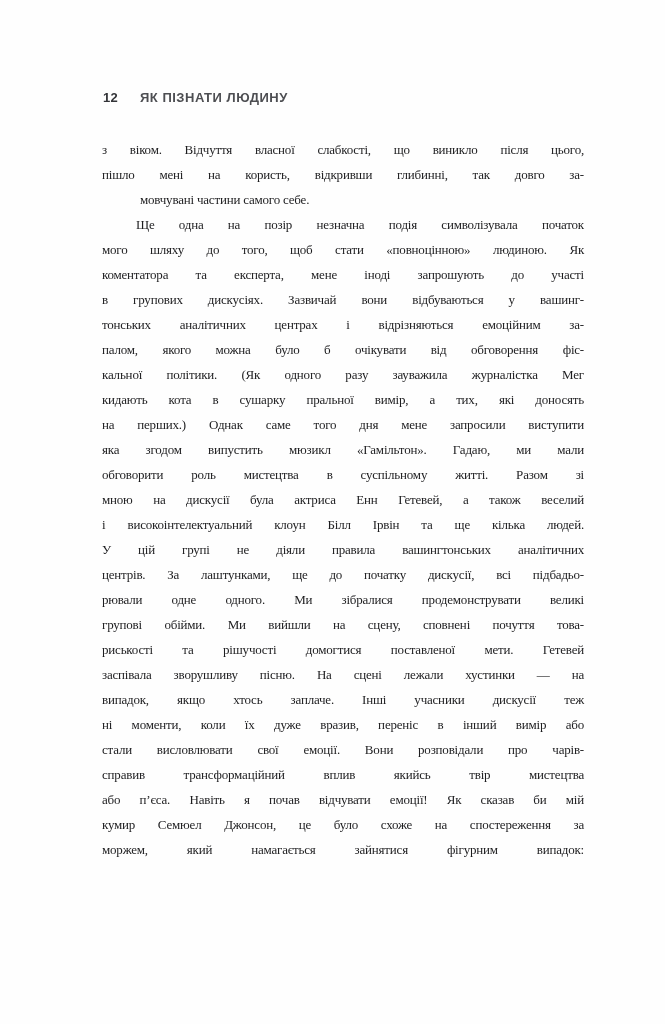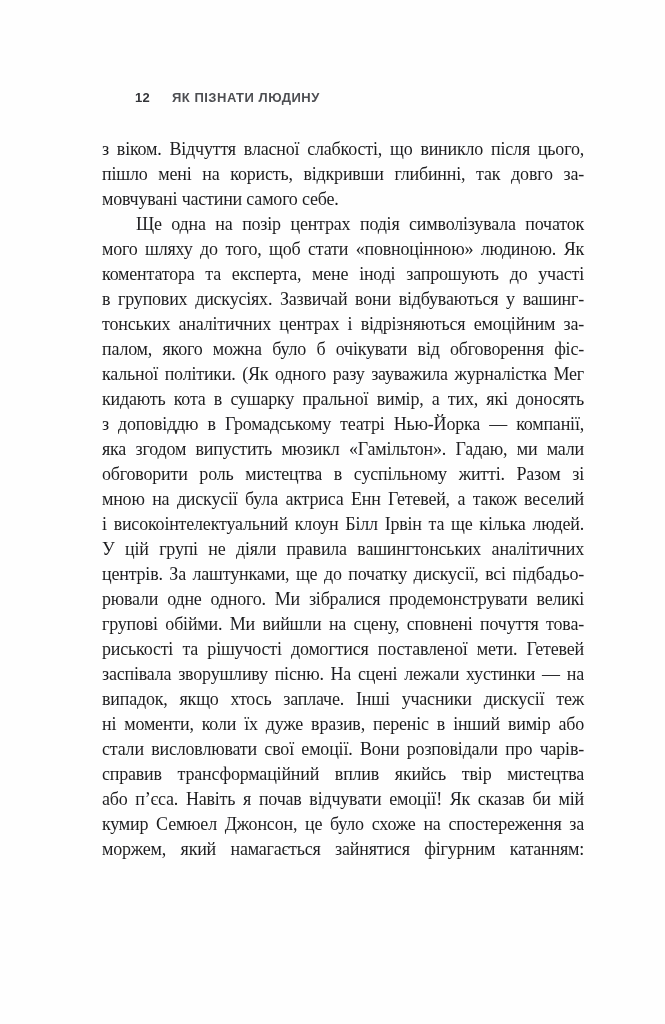--- a/index.html
+++ b/index.html
@@ -20,89 +20,89 @@
   }
   .running-header {
     position: absolute;
     left: 103px;
     top: 90px;
     display: flex;
     align-items: baseline;
     font-family: "Liberation Sans", sans-serif;
     font-size: 13px;
     line-height: 16px;
-    margin-left: 32px;
   }
   .pagenum {
     font-weight: 700;
     color: #333438;
     width: 37px;
     letter-spacing: 0.3px;
   }
   .runtitle {
     color: #4d4e52;
     letter-spacing: 0.5px;
     font-weight: 700;
   }
   .text-block {
     position: absolute;
     left: 102px;
     top: 137px;
     width: 482px;
     font-family: "Liberation Serif", serif;
-    font-size: 18px;
+    font-size: 13px;
     letter-spacing: -0.2px;
     line-height: 25px;
     color: #1d1d1f;
   }
   .line {
     height: 25px;
     text-align: justify;
     text-align-last: justify;
     white-space: nowrap;
   }
   .line.end {
     text-align-last: left;
+    margin-left: 38px;
   }
   .line.indent {
     padding-left: 34px;
   }
 </style>
 </head>
 <body>
 
 <div class="page">
   <header class="running-header">
     <span class="pagenum">12</span>
     <span class="runtitle">ЯК ПІЗНАТИ ЛЮДИНУ</span>
   </header>
   <main class="text-block">
       <div class="line">з віком. Відчуття власної слабкості, що виникло після цього,</div>
       <div class="line">пішло мені на користь, відкривши глибинні, так довго за-</div>
       <div class="line end">мовчувані частини самого себе.</div>
-      <div class="line indent">Ще одна на позір центрах подія символізувала початок</div>
+      <div class="line indent">Ще одна на позір незначна подія символізувала початок</div>
       <div class="line">мого шляху до того, щоб стати «повноцінною» людиною. Як</div>
       <div class="line">коментатора та експерта, мене іноді запрошують до участі</div>
       <div class="line">в групових дискусіях. Зазвичай вони відбуваються у вашинг-</div>
       <div class="line">тонських аналітичних центрах і відрізняються емоційним за-</div>
       <div class="line">палом, якого можна було б очікувати від обговорення фіс-</div>
       <div class="line">кальної політики. (Як одного разу зауважила журналістка Мег</div>
       <div class="line">кидають кота в сушарку пральної вимір, а тих, які доносять</div>
-      <div class="line">з доповіддю в Громадському театрі Нью-Йорка — компанії,</div>
+      <div class="line">на перших.) Однак саме того дня мене запросили виступити</div>
       <div class="line">яка згодом випустить мюзикл «Гамільтон». Гадаю, ми мали</div>
       <div class="line">обговорити роль мистецтва в суспільному житті. Разом зі</div>
       <div class="line">мною на дискусії була актриса Енн Гетевей, а також веселий</div>
       <div class="line">і високоінтелектуальний клоун Білл Ірвін та ще кілька людей.</div>
       <div class="line">У цій групі не діяли правила вашингтонських аналітичних</div>
       <div class="line">центрів. За лаштунками, ще до початку дискусії, всі підбадьо-</div>
       <div class="line">рювали одне одного. Ми зібралися продемонструвати великі</div>
       <div class="line">групові обійми. Ми вийшли на сцену, сповнені почуття това-</div>
       <div class="line">риськості та рішучості домогтися поставленої мети. Гетевей</div>
       <div class="line">заспівала зворушливу пісню. На сцені лежали хустинки — на</div>
       <div class="line">випадок, якщо хтось заплаче. Інші учасники дискусії теж</div>
       <div class="line">ні моменти, коли їх дуже вразив, переніс в інший вимір або</div>
       <div class="line">стали висловлювати свої емоції. Вони розповідали про чарів-</div>
       <div class="line">справив трансформаційний вплив якийсь твір мистецтва</div>
       <div class="line">або п’єса. Навіть я почав відчувати емоції! Як сказав би мій</div>
       <div class="line">кумир Семюел Джонсон, це було схоже на спостереження за</div>
-      <div class="line">моржем, який намагається зайнятися фігурним катанням:</div>
+      <div class="line">моржем, який намагається зайнятися фігурним випадок:</div>
     </main>
 </div>
 
 </body></html>

